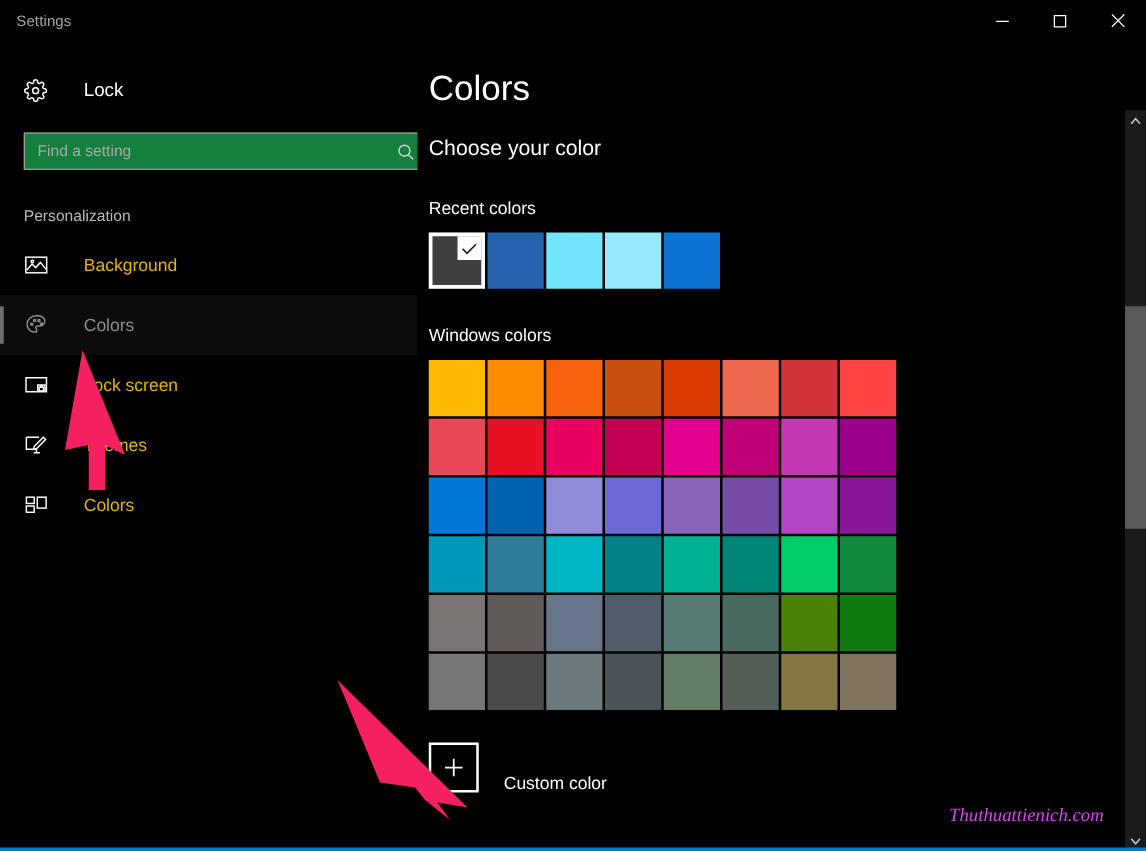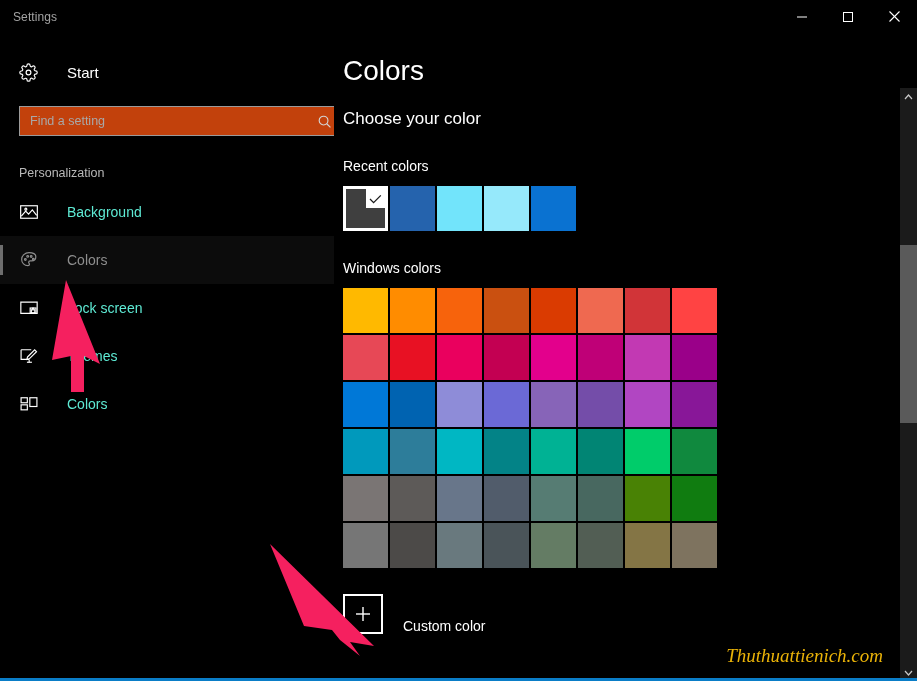--- a/index.html
+++ b/index.html
@@ -65,21 +65,21 @@
   .home-label {
     font-size: 15px;
     margin-left: 26px;
     color: #ffffff;
   }
   .search-wrap {
     margin: 17px 0 0 19px;
     width: 320px;
     height: 30px;
     border: 1px solid #9b9b9b;
-    background: #c2410c;
+    background: #15803d;
     display: flex;
     align-items: center;
     position: relative;
   }
   .search-input {
     flex: 1;
     background: transparent;
     border: none;
     outline: none;
     color: #ffffff;
@@ -111,21 +111,21 @@
   }
   .nav-item .nav-icon {
     width: 22px;
     display: flex;
     align-items: center;
     justify-content: flex-start;
   }
   .nav-item .nav-label {
     font-size: 14px;
     margin-left: 26px;
-    color: #5eead4;
+    color: #eab308;
   }
   .nav-item.selected { background: #0c0c0c; }
   .nav-item.selected .nav-label { color: #8e8e8e; }
   .nav-item.selected .nav-icon svg { stroke: #8e8e8e; }
   .nav-item.selected::before {
     content: "";
     position: absolute;
     left: 0; top: 9px;
     width: 3px; height: 30px;
     background: #6e6e6e;
@@ -226,22 +226,22 @@
     color: #ffffff;
   }
 
   
   .watermark {
     position: absolute;
     right: 34px;
     top: 645px;
     font-family: "Liberation Serif", serif;
     font-style: italic;
-    font-size: 19px;
-    color: #eab308;
+    font-size: 15px;
+    color: #d946ef;
     white-space: nowrap;
   }
 
   
   .scrollbar {
     position: absolute;
     top: 88px; right: 0;
     width: 17px;
     height: 593px;
     background: #1b1b1b;
@@ -304,21 +304,21 @@
 
 <div class="sidebar">
 
   <div class="home-row">
     <span class="home-icon">
       <svg width="19" height="19" viewBox="0 0 24 24" fill="none" stroke="#ffffff" stroke-width="1.5">
         <circle cx="12" cy="12" r="3"></circle>
         <path d="M19.4 15a1.65 1.65 0 0 0 .33 1.82l.06.06a2 2 0 1 1-2.83 2.83l-.06-.06a1.65 1.65 0 0 0-1.82-.33 1.65 1.65 0 0 0-1 1.51V21a2 2 0 0 1-4 0v-.09A1.65 1.65 0 0 0 9 19.4a1.65 1.65 0 0 0-1.82.33l-.06.06a2 2 0 1 1-2.83-2.83l.06-.06a1.65 1.65 0 0 0 .33-1.82 1.65 1.65 0 0 0-1.51-1H3a2 2 0 0 1 0-4h.09A1.65 1.65 0 0 0 4.6 9a1.65 1.65 0 0 0-.33-1.82l-.06-.06a2 2 0 1 1 2.83-2.83l.06.06a1.65 1.65 0 0 0 1.82.33H9a1.65 1.65 0 0 0 1-1.51V3a2 2 0 0 1 4 0v.09a1.65 1.65 0 0 0 1 1.51 1.65 1.65 0 0 0 1.82-.33l.06-.06a2 2 0 1 1 2.83 2.83l-.06.06a1.65 1.65 0 0 0-.33 1.82V9a1.65 1.65 0 0 0 1.51 1H21a2 2 0 0 1 0 4h-.09a1.65 1.65 0 0 0-1.51 1z"></path>
       </svg>
     </span>
-    <span class="home-label">Start</span>
+    <span class="home-label">Lock</span>
   </div>
 
   <div class="search-wrap">
     <input class="search-input" type="text" placeholder="Find a setting" style="">
     <span class="search-icon-box">
       <svg width="15" height="15" viewBox="0 0 24 24" fill="none" stroke="#d4d4d4" stroke-width="1.8">
         <circle cx="10.5" cy="10.5" r="7"></circle>
         <line x1="15.6" y1="15.6" x2="21.5" y2="21.5"></line>
       </svg>
     </span>

